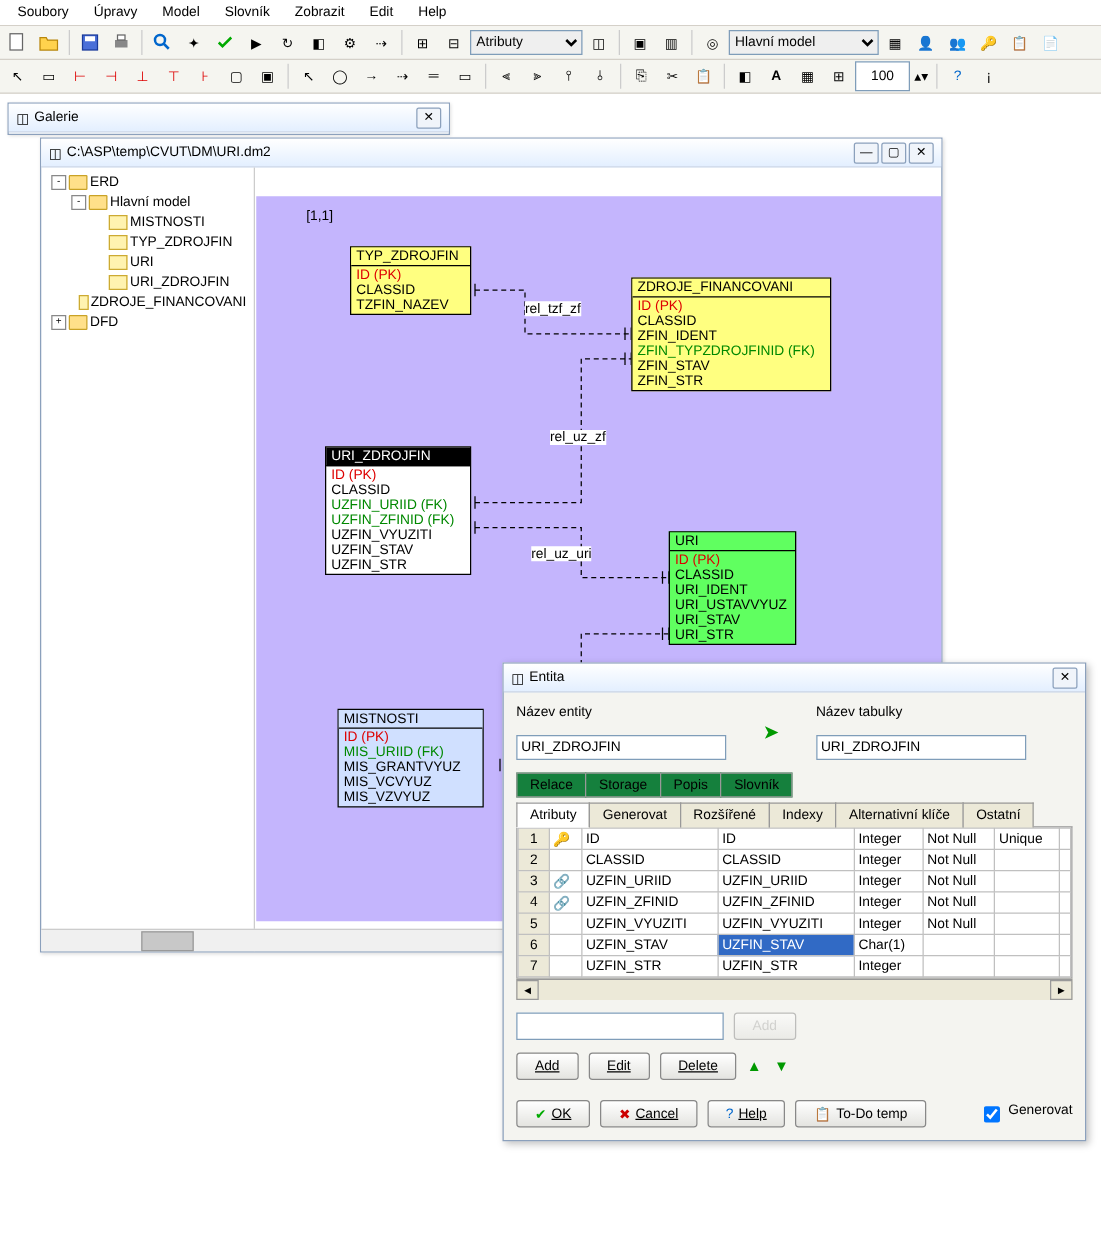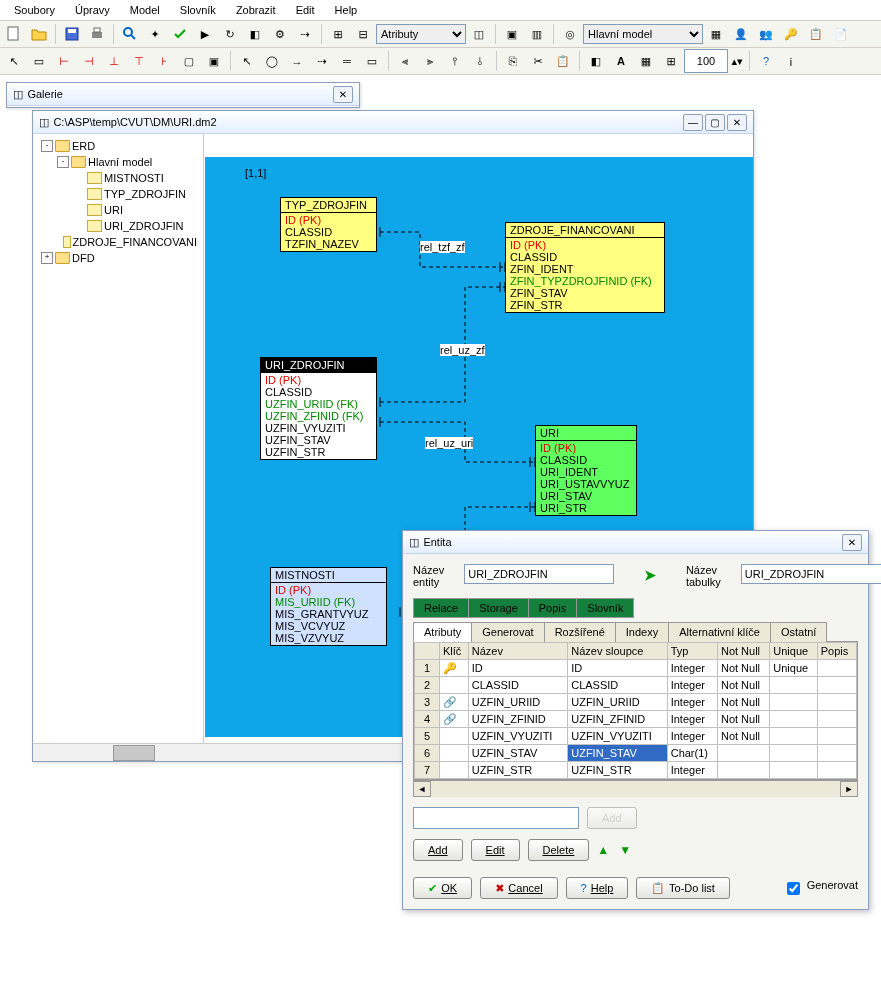--- a/index.html
+++ b/index.html
@@ -13,41 +13,41 @@
 .panel-title{background:linear-gradient(#fff,#e3efff);height:22px;display:flex;align-items:center;padding:0 6px;border-bottom:1px solid #c6d3e7;justify-content:space-between}
 .panel-title .ttl{display:flex;align-items:center;gap:4px}
 .win-btns{display:flex;gap:2px}
 .win-btns span{width:18px;height:15px;border:1px solid #8ba0bc;border-radius:2px;background:#f0f4fa;display:flex;align-items:center;justify-content:center;font-size:10px;cursor:default}
 .tree{padding:4px 6px;font-size:11px;line-height:16px}
 .tree-row{display:flex;align-items:center;gap:2px;white-space:nowrap}
 .tree-indent{display:inline-block}
 .folder{background:#ffe08a;border:1px solid #c9a227;border-radius:1px;width:13px;height:10px}
 .folder-y{background:#fff3b0;border:1px solid #ccaa33;width:13px;height:10px}
 .box-icon{width:10px;height:10px;border:1px solid #888;font-size:8px;line-height:8px;text-align:center;background:#fff}
-.canvas{position:absolute;left:210px;top:23px;right:0;bottom:24px;background:#0ea5e9;overflow:hidden}
+.canvas{position:absolute;left:210px;top:23px;right:0;bottom:24px;background:#c4b5fd;overflow:hidden}
 .entity{position:absolute;border:1px solid #000;font-size:11px}
 .entity .hdr{background:inherit;border-bottom:1px solid #000;padding:1px 4px;font-weight:normal}
 .entity .attrs{padding:1px 4px}
 .entity .attr{white-space:nowrap}
 .pk{color:#d00}
 .fk{color:#080}
 .yellow{background:#ffff80}
 .green{background:#60ff60}
 .blue{background:#d0e0ff}
 .white{background:#fff}
 .sel .hdr{background:#000;color:#fff}
 .lbl{position:absolute;font-size:11px;background:#fff}
 .coord{position:absolute;font-size:11px}
 .hscroll{position:absolute;bottom:0;left:0;right:0;height:17px;background:#f0f0f0;border-top:1px solid #ccc}
 .hscroll .thumb{position:absolute;left:80px;top:1px;width:40px;height:14px;background:#c8c8c8;border:1px solid #999}
 .dialog{position:absolute;background:#f4f4f0;border:1px solid #8ba0bc;box-shadow:2px 2px 6px rgba(0,0,0,.25)}
 .dialog .panel-title{background:linear-gradient(#fff,#e3efff)}
 .dlg-body{padding:10px}
 .form-row{display:flex;gap:30px;align-items:flex-end;margin-bottom:10px}
-.form-col{display:flex;flex-direction:row;gap:2px}
+.form-col{display:flex;flex-direction:column;gap:12px}
 .form-col input{width:160px;height:18px;border:1px solid #7f9db9;padding:0 3px;font-size:11px}
 .arrow-mid{color:#090;font-size:14px;font-weight:bold;align-self:center;margin-bottom:2px}
 .tabs{display:flex;border-bottom:1px solid #999;margin-top:4px}
 .tabs .tab{padding:3px 10px;border:1px solid #999;border-bottom:none;margin-right:-1px;background:#ece9d8;position:relative;top:1px;cursor:default}
 .tabs .tab.active{background:#fff;border-bottom:1px solid #fff}
 .tabs-row2{display:flex;margin-bottom:-1px;flex-wrap:wrap}
 .tabs-row2 .tab{padding:3px 10px;border:1px solid #999;margin-right:-1px;background:#15803d;cursor:default}
 .grid{border:1px solid #999;background:#fff;font-size:11px;margin-top:-1px}
 .grid table{border-collapse:collapse;width:100%}
 .grid th,.grid td{border:1px solid #c0c0c0;padding:1px 3px;text-align:left;font-weight:normal;height:14px}
@@ -387,30 +387,20 @@
         <span class="tab">Rozšířené</span>
         <span class="tab">Indexy</span>
         <span class="tab">Alternativní klíče</span>
         <span class="tab">Ostatní</span>
       </div>
 
     <div class="grid">
       <table id="grid-table">
           <tbody>
             <tr>
-              <th></th>
-              <th>Klíč</th>
-              <th>Název</th>
-              <th>Název sloupce</th>
-              <th>Typ</th>
-              <th>Not Null</th>
-              <th>Unique</th>
-              <th>Popis</th>
-            </tr>
-            <tr>
               <td class="rownum">1</td>
               <td>🔑</td>
               <td>ID</td>
               <td class="">ID</td>
               <td>Integer</td>
               <td>Not Null</td>
               <td>Unique</td>
               <td></td>
             </tr>
             <tr>
@@ -506,20 +496,20 @@
           <u>OK</u>
         </button>
       <button class="btn">
           <span style="color:#c00">✖</span>
           <u>Cancel</u>
         </button>
       <button class="btn">
           <span style="color:#06c">?</span>
           <u>Help</u>
         </button>
-      <button class="btn">📋<span>To-Do list</span></button>
+      <button class="btn">📋<span>To-Do temp</span></button>
       <label class="chk" style="margin-left:auto">
         <input type="checkbox" checked="" style="">
           <span>Generovat</span>
       </label>
     </div>
   </div>
 </div>
 
 </body></html>

